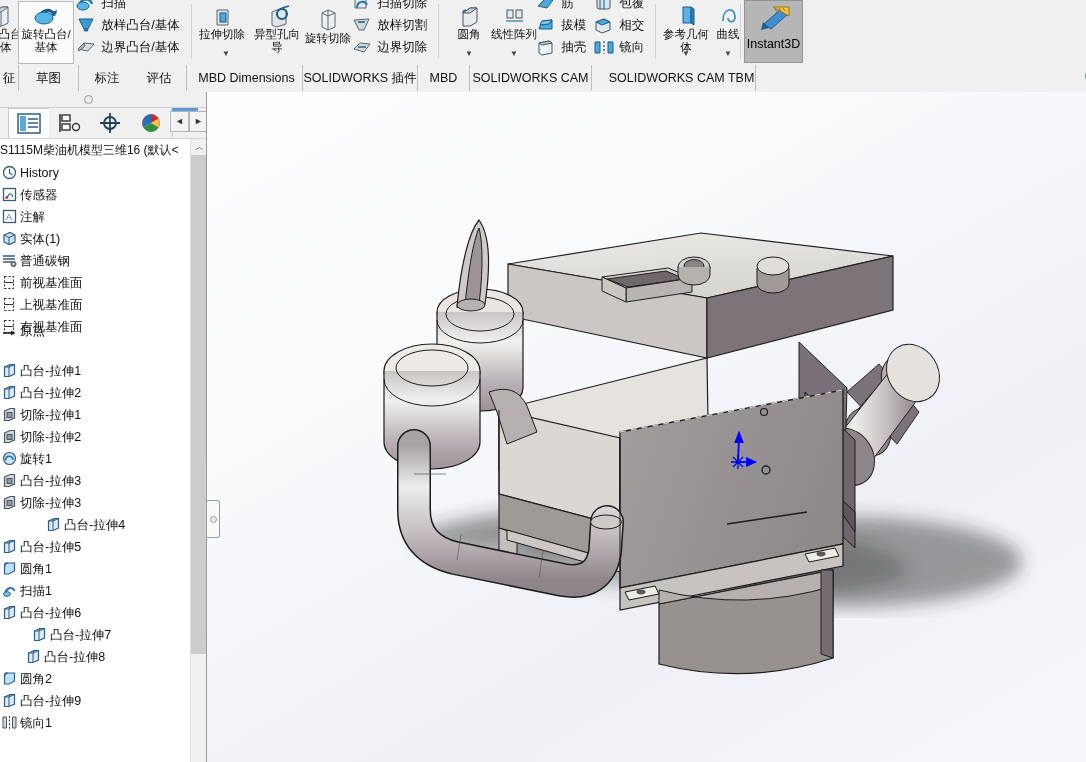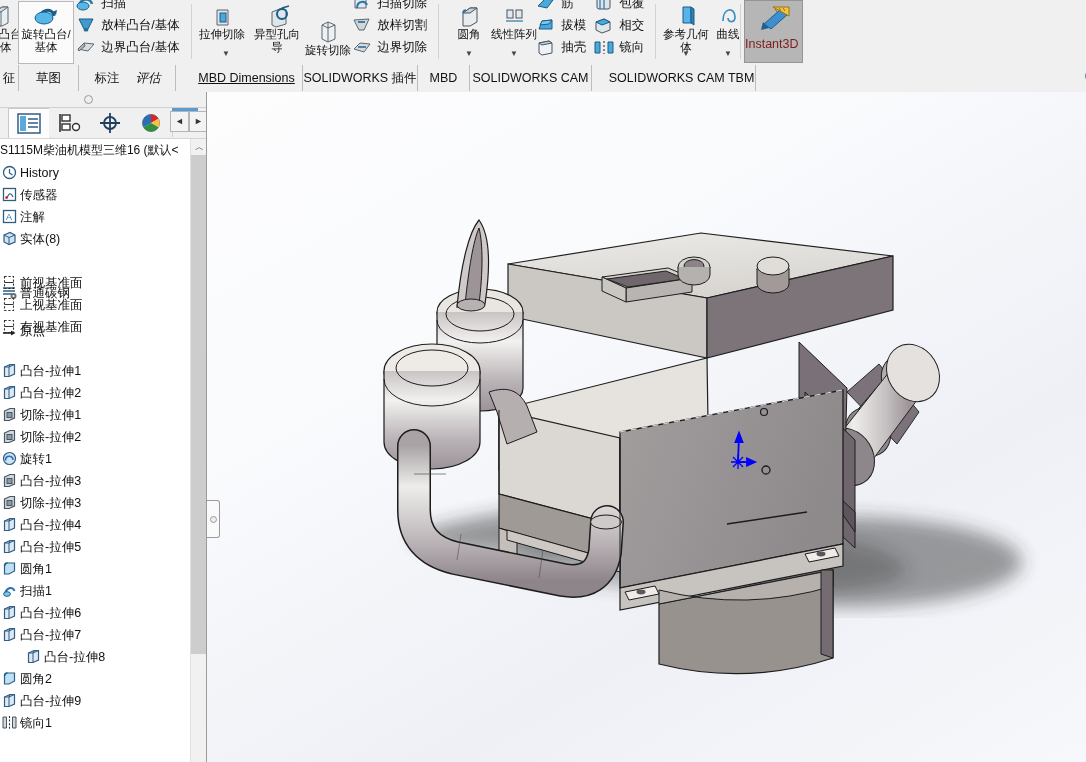--- a/index.html
+++ b/index.html
@@ -20,22 +20,22 @@
   .bigbtn .ic{display:block;height:26px;}
   .bigbtn .lb{display:block;font-size:11.5px;line-height:12.5px;color:#111;}
   .rowbtn{position:absolute;height:21px;white-space:nowrap;}
   .rowbtn .ic{display:inline-block;vertical-align:middle;width:20px;height:19px;}
   .rowbtn .lb{display:inline-block;vertical-align:middle;font-size:12.5px;color:#111;
               line-height:19px;padding-left:2px;}
   .selbox{position:absolute;border:1px solid #b9b9b9;background:#fbfbfb;}
   .caret{position:absolute;font-size:8px;color:#444;line-height:8px;}
   .i3d{position:absolute;left:744px;top:0;width:59px;height:63px;background:#b6b6b6;
        border:1px solid #949494;box-sizing:border-box;}
-  .i3d .lb{position:absolute;left:0;top:36px;width:41px;text-align:center;
-           font-size:12.5px;color:#7f1d1d;}
+  .i3d .lb{position:absolute;left:0;top:36px;width:57px;text-align:center;
+           font-size:12.5px;color:#000000;}
 
   
   #tabstrip{position:absolute;left:0;top:65px;width:1086px;height:27px;
             background:#f0f0f0;border-bottom:1px solid #a8a8a8;}
   .tab{position:absolute;top:0;height:26px;line-height:26px;text-align:center;
        font-size:12.5px;color:#111;border-right:1px solid #bdbdbd;
        background:#f0f0f0;box-sizing:border-box;white-space:nowrap;}
   .tab.first{border-left:none;}
   #tabicons{position:absolute;right:4px;top:66px;height:25px;}
   .ti{position:absolute;top:0;width:22px;height:24px;}
@@ -165,21 +165,21 @@
               <g transform="translate(19,2)">
             <path d="M2 8 L12 4 L16 6 L16 20 L6 23 L2 21 Z" fill="#e0e5ea" stroke="#5b6670" stroke-width="1"></path>
             <circle cx="12" cy="10" r="5" fill="none" stroke="#1a5d86" stroke-width="2"></circle>
             <path d="M12 4 l7 -2" stroke="#1a5d86" stroke-width="1.5"></path>
           </g>
             </svg>
         </span>
         <span class="lb">异型孔向导</span>
       </div>
 
-      <div class="bigbtn" style="left:106px;top:18px;">
+      <div class="bigbtn" style="left:106px;top:6px;">
         <span class="ic">
           <svg width="52" height="26" viewBox="0 0 52 26">
               <g transform="translate(18,2)">
             <path d="M2 5 L8 2 L15 5 L15 19 L8 22 L2 19 Z" fill="#eef1f4" stroke="#5b6670" stroke-width="1"></path>
             <path d="M8 2 L8 22" stroke="#5b6670" stroke-width="1"></path>
             <path d="M2 5 L8 8 L15 5" fill="none" stroke="#5b6670" stroke-width="1"></path>
           </g>
             </svg>
         </span>
         <span class="lb">旋转切除</span>
@@ -340,22 +340,22 @@
         </svg>
       </span>
       <span class="lb">Instant3D</span>
     </div>
   </div>
 
   <div id="tabstrip">
     <div class="tab first" style="left:0;width:19px;border-left:none;"><span>征</span></div>
     <div class="tab" style="left:19px;width:60px;"><span>草图</span></div>
     <div class="tab" style="left:79px;width:57px;"><span>标注</span></div>
-    <div class="tab" style="left:121px;width:55px;font-style:italic;"><span>评估</span></div>
-    <div class="tab" style="left:191px;width:112px;text-decoration:underline;"><span>MBD Dimensions</span></div>
+    <div class="tab" style="left:132px;width:55px;"><span>评估</span></div>
+    <div class="tab" style="left:191px;width:112px;"><span>MBD Dimensions</span></div>
     <div class="tab" style="left:303px;width:115px;"><span>SOLIDWORKS 插件</span></div>
     <div class="tab" style="left:418px;width:52px;"><span>MBD</span></div>
     <div class="tab" style="left:470px;width:122px;"><span>SOLIDWORKS CAM</span></div>
     <div class="tab" style="left:608px;width:148px;"><span>SOLIDWORKS CAM TBM</span></div>
   </div>
 
   <div id="tabicons">
     <div class="ti" style="left:0px;">
       <svg width="22" height="24" viewBox="0 0 22 24">
         <circle cx="10" cy="10" r="6" fill="none" stroke="#3a6f96" stroke-width="1.6"></circle>
@@ -423,22 +423,22 @@
                 <circle cx="4.6" cy="10.6" r="1.4" fill="#d8232a"></circle>
               </svg></span><span class="lb">传感器</span></div>
           <div class="trow" style="top: 66px;"><span class="ic"><svg width="15" height="15" viewBox="0 0 15 15">
                 <rect x="1.5" y="1.5" width="12" height="12" fill="#fff" stroke="#2f5d85" stroke-width="1.3"></rect>
                 <text x="4" y="11" font-size="9" font-family="Liberation Sans" fill="#2a6fb5">A</text>
               </svg></span><span class="lb">注解</span></div>
           <div class="trow" style="top: 88px;"><span class="ic"><svg width="15" height="15" viewBox="0 0 15 15">
                 <path d="M2 4 L8 1.5 L13 4 L13 11 L7 13.5 L2 11 Z" fill="#cfe4f3" stroke="#2f5d85" stroke-width="1.2"></path>
                 <path d="M2 4 L7 6.5 L13 4" fill="none" stroke="#2f5d85" stroke-width="1"></path>
                 <path d="M7 6.5 L7 13.5" stroke="#2f5d85" stroke-width="1"></path>
-              </svg></span><span class="lb">实体(8)</span></div>
-          <div class="trow" style="top: 110px; margin-top: 32px;"><span class="ic"><svg width="15" height="15" viewBox="0 0 15 15">
+              </svg></span><span class="lb">实体(1)</span></div>
+          <div class="trow" style="top: 110px;"><span class="ic"><svg width="15" height="15" viewBox="0 0 15 15">
                 <path d="M1 3 h12 M1 6 h12 M1 9 h9" stroke="#2f5d85" stroke-width="1.6"></path>
                 <circle cx="11.5" cy="11" r="3" fill="#6b6b6b"></circle>
                 <circle cx="11.5" cy="11" r="1.1" fill="#fff"></circle>
               </svg></span><span class="lb">普通碳钢</span></div>
           <div class="trow" style="top: 132px;"><span class="ic"><svg width="15" height="15" viewBox="0 0 15 15">
                 <rect x="2.5" y="1.5" width="9" height="12" fill="none" stroke="#333" stroke-width="1.1" stroke-dasharray="2.2 1.8"></rect>
                 <path d="M2.5 7.5 h9" stroke="#333" stroke-width="1"></path>
               </svg></span><span class="lb">前视基准面</span></div>
           <div class="trow" style="top: 154px;"><span class="ic"><svg width="15" height="15" viewBox="0 0 15 15">
                 <rect x="2.5" y="1.5" width="9" height="12" fill="none" stroke="#333" stroke-width="1.1" stroke-dasharray="2.2 1.8"></rect>
@@ -475,21 +475,21 @@
                 <path d="M3.5 9.5 C3.5 4, 11 4, 11 9" fill="none" stroke="#2a6fb5" stroke-width="1.6"></path>
               </svg></span><span class="lb">旋转1</span></div>
           <div class="trow" style="top: 330px;"><span class="ic"><svg width="15" height="15" viewBox="0 0 15 15">
                 <path d="M2.5 4 L8 1.5 L12.5 1.5 L12.5 11 L7 13.5 L2.5 13.5 Z" fill="#cfd8df" stroke="#4b5560" stroke-width="1.2"></path>
                 <rect x="5" y="5.5" width="5" height="5" fill="#8d9aa4" stroke="#4b5560" stroke-width="1"></rect>
               </svg></span><span class="lb">凸台-拉伸3</span></div>
           <div class="trow" style="top: 352px;"><span class="ic"><svg width="15" height="15" viewBox="0 0 15 15">
                 <path d="M2.5 4 L8 1.5 L12.5 1.5 L12.5 11 L7 13.5 L2.5 13.5 Z" fill="#cfd8df" stroke="#4b5560" stroke-width="1.2"></path>
                 <rect x="5" y="5.5" width="5" height="5" fill="#8d9aa4" stroke="#4b5560" stroke-width="1"></rect>
               </svg></span><span class="lb">切除-拉伸3</span></div>
-          <div class="trow" style="top: 374px;"><span class="ic"><svg width="15" height="15" viewBox="0 0 15 15">
+          <div class="trow" style="top: 374px; padding-left: 44px;"><span class="ic"><svg width="15" height="15" viewBox="0 0 15 15">
                 <path d="M2.5 4 L8 1.5 L12.5 1.5 L12.5 11 L7 13.5 L2.5 13.5 Z" fill="#dfe9f2" stroke="#2f5d85" stroke-width="1.2"></path>
                 <path d="M2.5 4 L7 4 L7 13.5" fill="none" stroke="#2f5d85" stroke-width="1"></path>
                 <path d="M8 1.5 L12.5 1.5 L7 4 Z" fill="#9fc6e2" stroke="#2f5d85" stroke-width="1"></path>
               </svg></span><span class="lb">凸台-拉伸4</span></div>
           <div class="trow" style="top: 396px;"><span class="ic"><svg width="15" height="15" viewBox="0 0 15 15">
                 <path d="M2.5 4 L8 1.5 L12.5 1.5 L12.5 11 L7 13.5 L2.5 13.5 Z" fill="#dfe9f2" stroke="#2f5d85" stroke-width="1.2"></path>
                 <path d="M2.5 4 L7 4 L7 13.5" fill="none" stroke="#2f5d85" stroke-width="1"></path>
                 <path d="M8 1.5 L12.5 1.5 L7 4 Z" fill="#9fc6e2" stroke="#2f5d85" stroke-width="1"></path>
               </svg></span><span class="lb">凸台-拉伸5</span></div>
           <div class="trow" style="top: 418px;"><span class="ic"><svg width="15" height="15" viewBox="0 0 15 15">
@@ -498,21 +498,21 @@
               </svg></span><span class="lb">圆角1</span></div>
           <div class="trow" style="top: 440px;"><span class="ic"><svg width="15" height="15" viewBox="0 0 15 15">
                 <path d="M3 13 C3 4, 11 3, 12.5 8" fill="none" stroke="#2a6fb5" stroke-width="2"></path>
                 <ellipse cx="5" cy="11" rx="3.4" ry="2.3" fill="#7fc9ee" stroke="#1a5d86" stroke-width="1"></ellipse>
               </svg></span><span class="lb">扫描1</span></div>
           <div class="trow" style="top: 462px;"><span class="ic"><svg width="15" height="15" viewBox="0 0 15 15">
                 <path d="M2.5 4 L8 1.5 L12.5 1.5 L12.5 11 L7 13.5 L2.5 13.5 Z" fill="#dfe9f2" stroke="#2f5d85" stroke-width="1.2"></path>
                 <path d="M2.5 4 L7 4 L7 13.5" fill="none" stroke="#2f5d85" stroke-width="1"></path>
                 <path d="M8 1.5 L12.5 1.5 L7 4 Z" fill="#9fc6e2" stroke="#2f5d85" stroke-width="1"></path>
               </svg></span><span class="lb">凸台-拉伸6</span></div>
-          <div class="trow" style="top: 484px;"><span class="ic"><svg width="15" height="15" viewBox="0 0 15 15">
+          <div class="trow" style="top: 484px; padding-left: 30px;"><span class="ic"><svg width="15" height="15" viewBox="0 0 15 15">
                 <path d="M2.5 4 L8 1.5 L12.5 1.5 L12.5 11 L7 13.5 L2.5 13.5 Z" fill="#dfe9f2" stroke="#2f5d85" stroke-width="1.2"></path>
                 <path d="M2.5 4 L7 4 L7 13.5" fill="none" stroke="#2f5d85" stroke-width="1"></path>
                 <path d="M8 1.5 L12.5 1.5 L7 4 Z" fill="#9fc6e2" stroke="#2f5d85" stroke-width="1"></path>
               </svg></span><span class="lb">凸台-拉伸7</span></div>
           <div class="trow" style="top: 506px; padding-left: 24px;"><span class="ic"><svg width="15" height="15" viewBox="0 0 15 15">
                 <path d="M2.5 4 L8 1.5 L12.5 1.5 L12.5 11 L7 13.5 L2.5 13.5 Z" fill="#dfe9f2" stroke="#2f5d85" stroke-width="1.2"></path>
                 <path d="M2.5 4 L7 4 L7 13.5" fill="none" stroke="#2f5d85" stroke-width="1"></path>
                 <path d="M8 1.5 L12.5 1.5 L7 4 Z" fill="#9fc6e2" stroke="#2f5d85" stroke-width="1"></path>
               </svg></span><span class="lb">凸台-拉伸8</span></div>
           <div class="trow" style="top: 528px;"><span class="ic"><svg width="15" height="15" viewBox="0 0 15 15">

